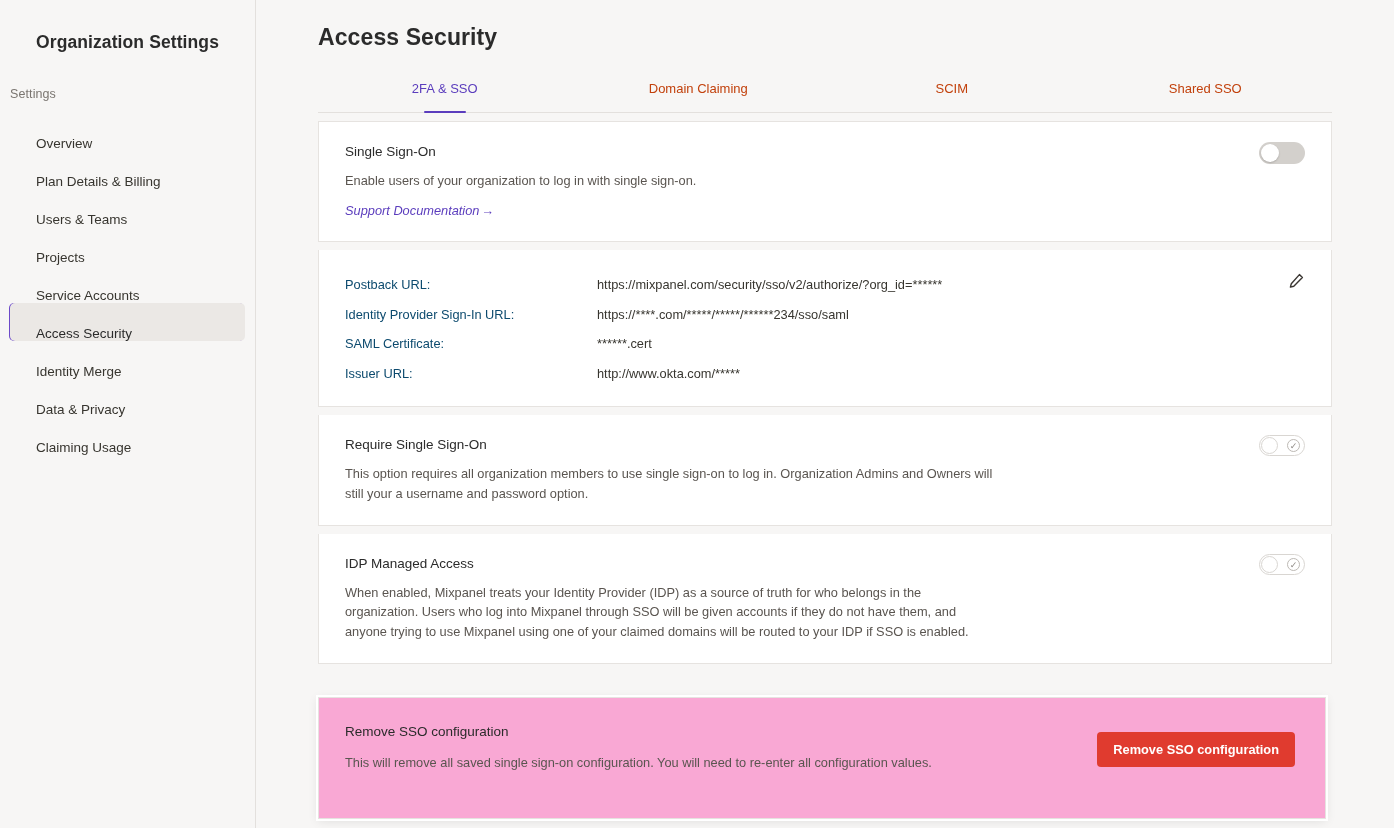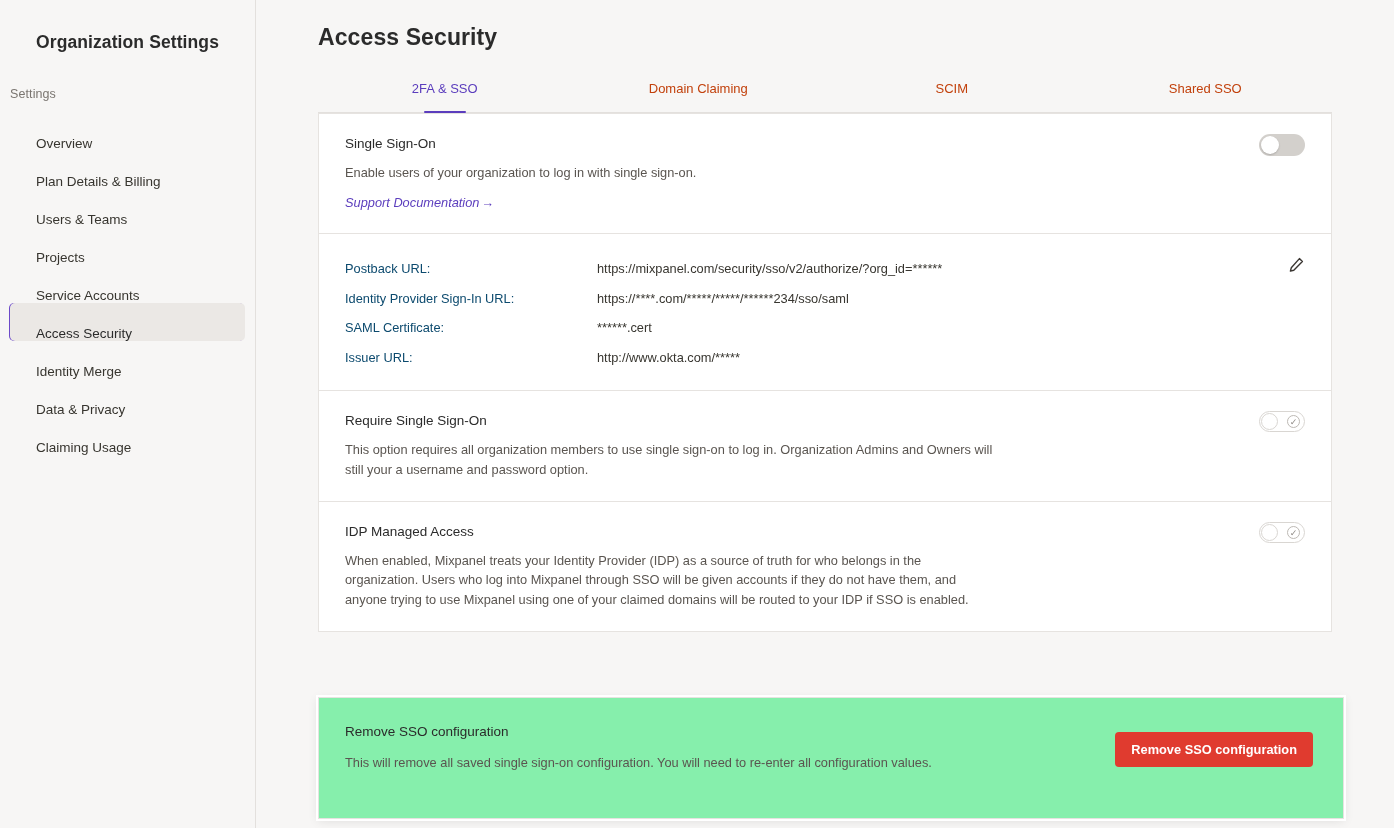--- a/index.html
+++ b/index.html
@@ -113,21 +113,21 @@
     transform: translateX(-50%);
     bottom: -1px;
     width: 42px;
     height: 2.5px;
     background: #5b3dbd;
     border-radius: 2px;
   }
 
   
   .card {
-    margin: 0 62px 0 62px;
+    margin: 8px 62px 0 62px;
     background: #ffffff;
     border: 1px solid #e6e3e0;
     border-top: none;
   }
   .card.first { border-top: 1px solid #e6e3e0; }
 
   .section {
     position: relative;
     padding: 22px 26px 22px 26px;
     border-bottom: 1px solid #ebe8e5;
@@ -221,23 +221,23 @@
     width: 18px;
     height: 18px;
     cursor: pointer;
     color: #3a3632;
   }
 
   
   .remove-card {
     position: absolute;
     left: 62px;
-    right: 50px;
+    right: 68px;
     top: 697px;
-    background: #86efac;
+    background: #f9a8d4;
     border: 1px solid #e6e3e0;
     box-shadow: 0 0 0 2px #ffffff, 0 2px 10px rgba(0,0,0,0.10);
     padding: 26px 30px 26px 26px;
     height: 122px;
   }
   .remove-title {
     font-size: 13.5px;
     color: #2b2b2b;
     margin-bottom: 16px;
   }

